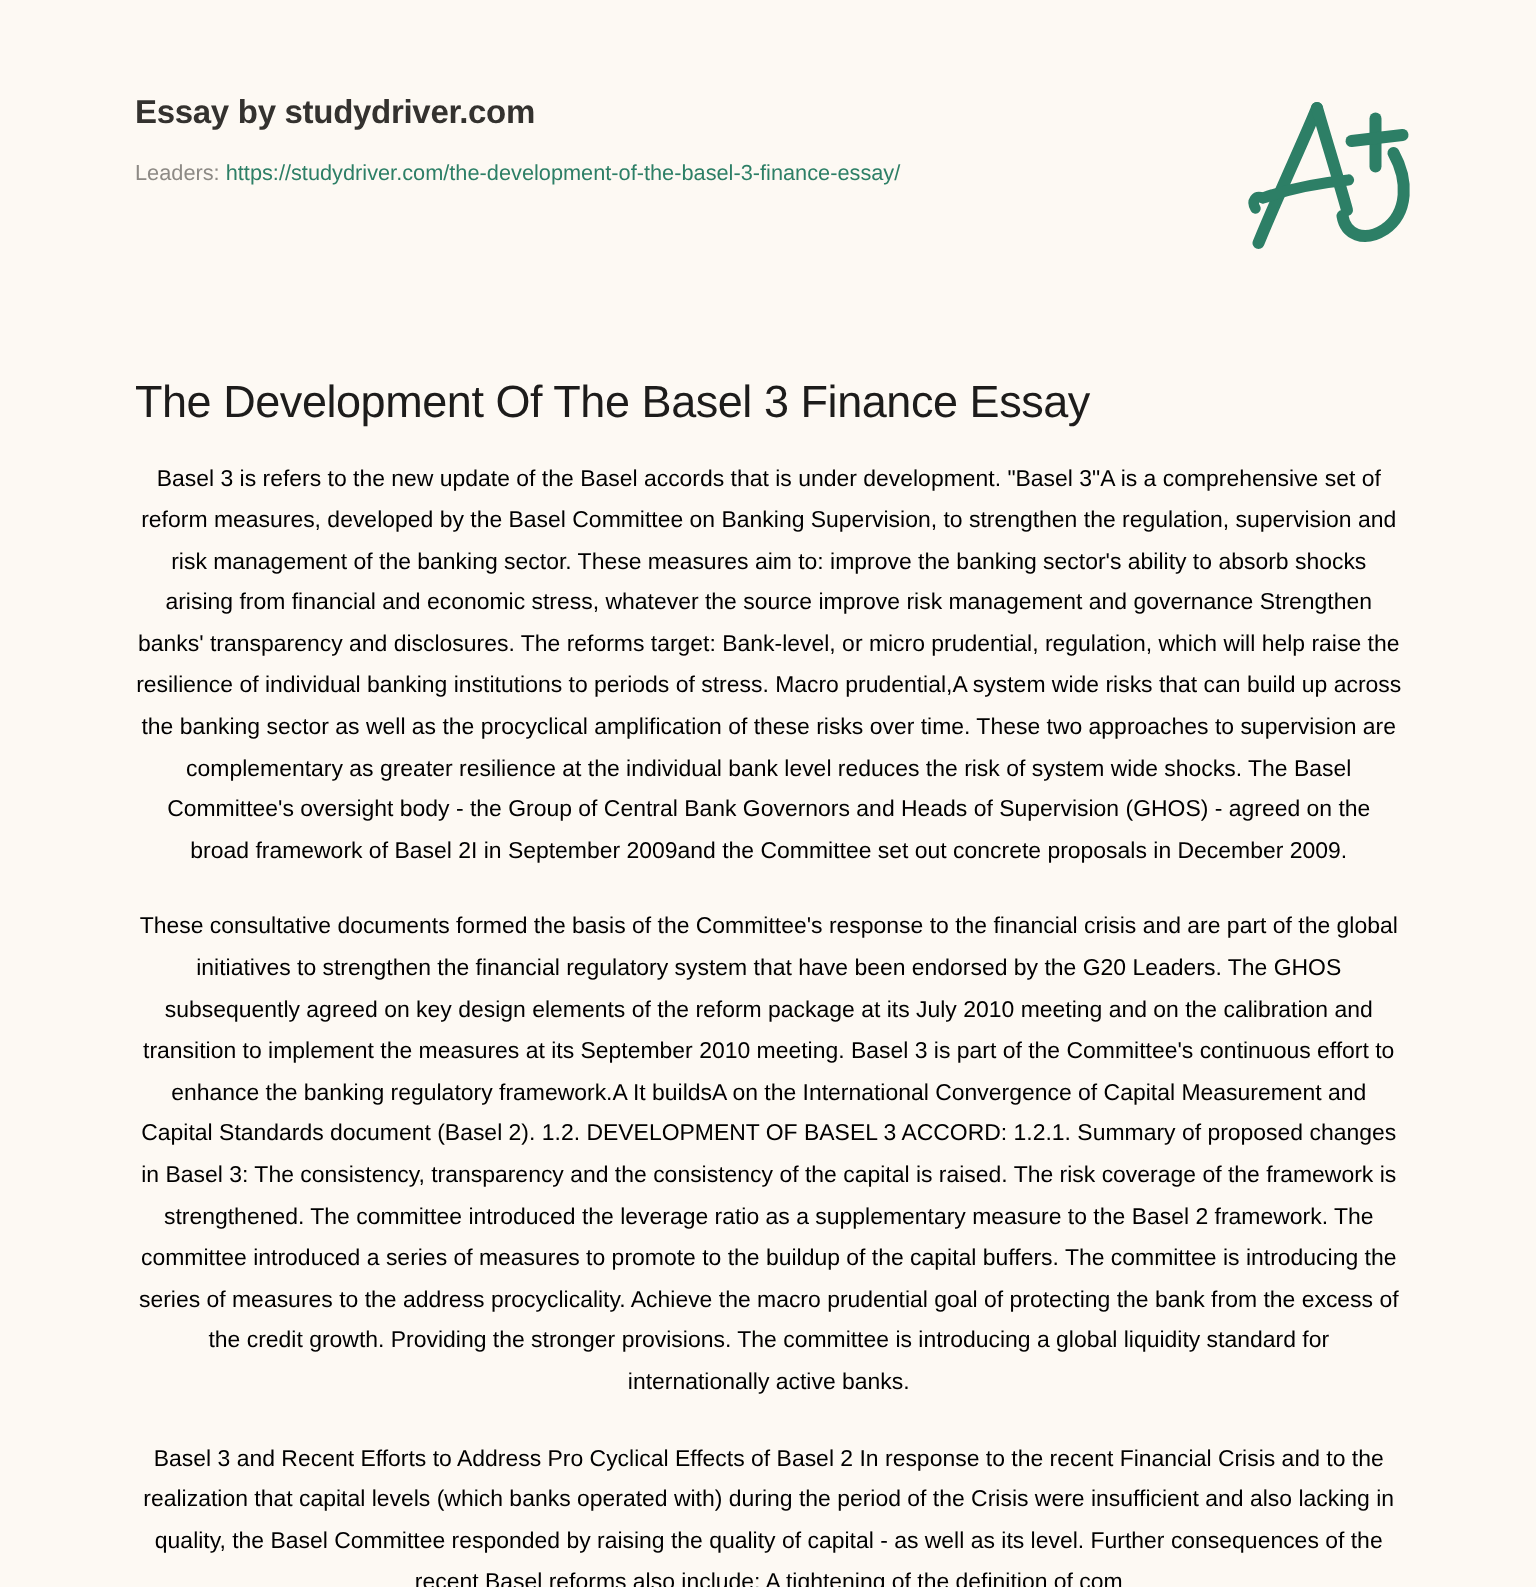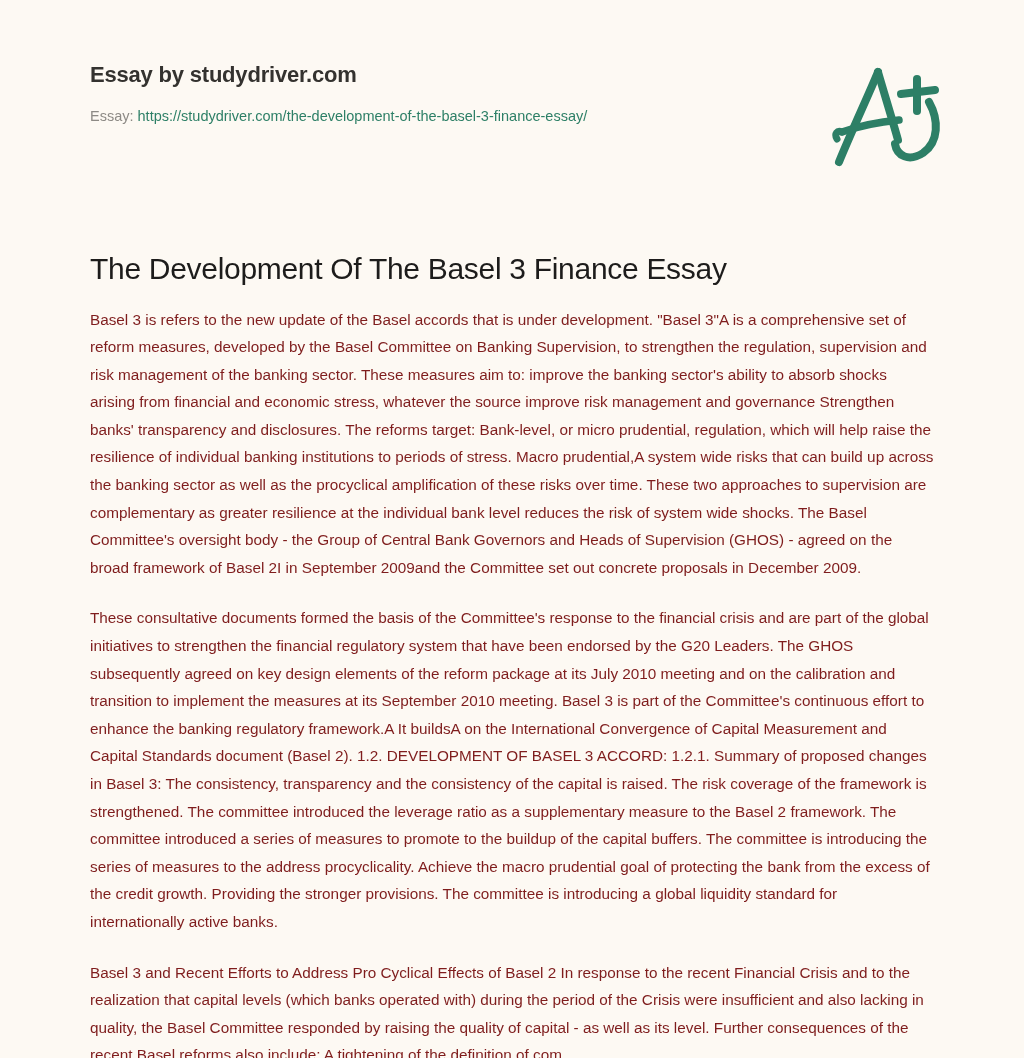--- a/index.html
+++ b/index.html
@@ -91,37 +91,37 @@
 
   .body-copy {
     margin: 0;
     padding-top: 18px;
   }
 
   .body-copy p {
     margin: 0 0 23px 0;
     font-size: 15.3px;
     line-height: 27.6px;
-    color: #7f1d1d;
-    text-align: left;
+    color: #000000;
+    text-align: center;
   }
 
   .body-copy p:last-child {
     margin-bottom: 0;
   }
 </style>
 </head>
 <body>
 
 <div class="page">
 
   <div class="header">
     <div class="brand-line">Essay by studydriver.com</div>
     <div class="source-line">
-      <span class="source-label">Essay:</span>
+      <span class="source-label">Leaders:</span>
       <a class="source-url" href="#">https://studydriver.com/the-development-of-the-basel-3-finance-essay/</a>
     </div>
   </div>
 
   <div class="logo">
     <svg viewBox="0 0 135 120" xmlns="http://www.w3.org/2000/svg">
       <g fill="none" stroke="#2d7f66" stroke-linecap="round" stroke-linejoin="round">
 
         <path d="M63 12 C54 34, 38 68, 24 102" stroke-width="8"></path>
 

